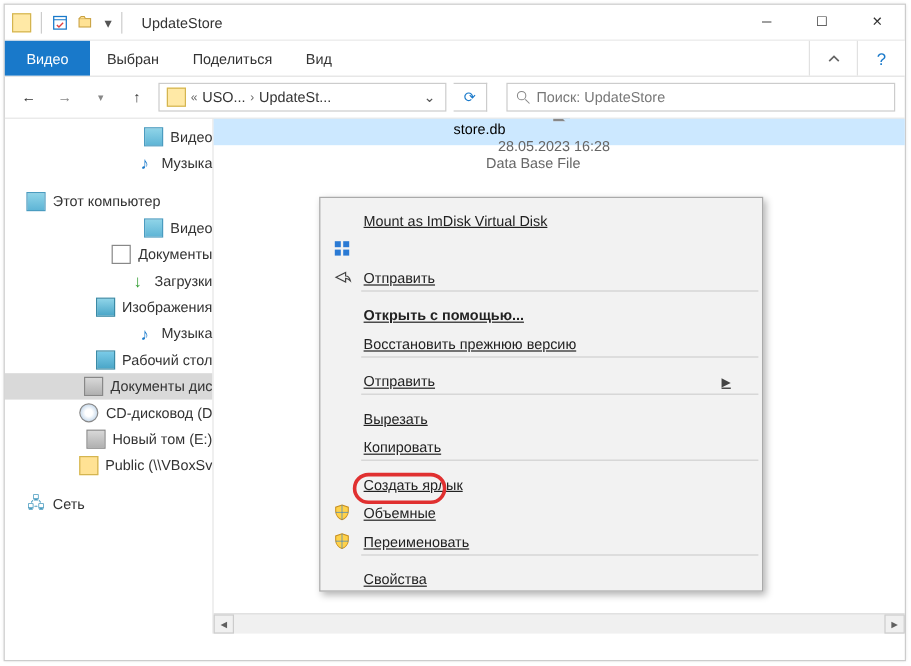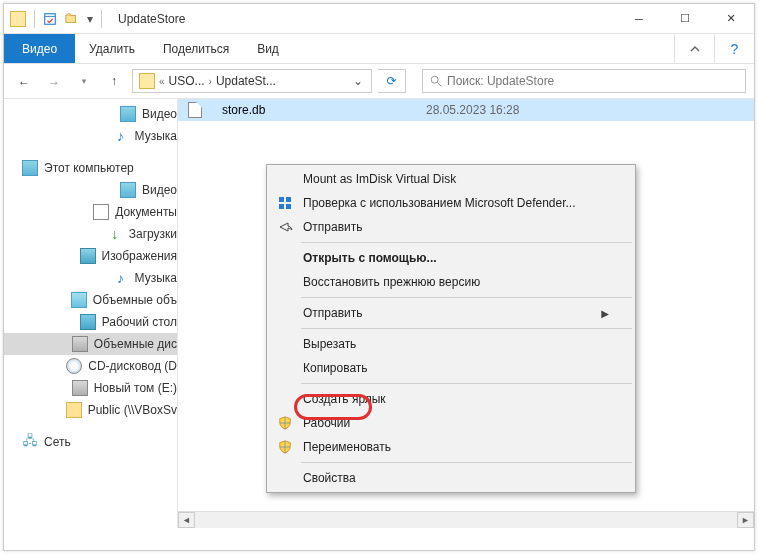--- a/index.html
+++ b/index.html
@@ -51,38 +51,38 @@
 .ic-folder { background: #ffe294; border: 1px solid #d4b550; }
 .ic-net { color: #4a9cc0; font-size: 13px; }
 
 .content { flex: 1; position: relative; }
 .cols { height: 28px; border-bottom: 1px solid #eee; display: flex; align-items: center; color: #444; }
 .col { padding-left: 14px; border-right: 1px solid #f0f0f0; height: 100%; display: flex; align-items: center; }
 .col-name { flex: 0 0 230px; }
 .col-date { flex: 0 0 130px; }
 .col-type { flex: 0 0 120px; }
 .col-size { flex: 1; }
-.row { height: 22px; display: flex; align-items: center; background: #cce8ff; }
+.row { height: 22px; display: flex; align-items: center; background: #cce8ff; flex-direction: column; }
 .row .cell { padding-left: 14px; }
 .row-icon { width: 14px; height: 16px; background: #fff; border: 1px solid #888; margin-left: 10px; margin-right: 6px; position: relative; }
 .row-icon:before { content:""; position:absolute; right:-1px; top:-1px; border:3px solid transparent; border-top-color:#cce8ff; border-right-color:#cce8ff; }
 .row-name { width: 204px; }
 .row-date { width: 130px; color: #666; }
 .row-type { width: 150px; color: #666; }
 .scroll-bot { position: absolute; bottom: 0; left: 0; right: 0; height: 17px; background: #f0f0f0; border-top: 1px solid #ddd; display: flex; }
 .sb-left, .sb-right { width: 17px; height: 100%; display: flex; align-items: center; justify-content: center; color: #606060; font-size: 9px; border: 1px solid #ccc; background: #f0f0f0; }
 .sb-right { margin-left: auto; }
 
 .status { height: 24px; border-top: 1px solid #e5e5e5; display: flex; align-items: center; padding: 0 10px; gap: 16px; color: #333; }
 .status .views { margin-left: auto; display: flex; gap: 2px; }
 .status .vbtn { width: 22px; height: 18px; border: 1px solid #ccc; display: inline-flex; align-items: center; justify-content: center; color: #555; }
 .status .vbtn.active { background: #cde8ff; border-color: #8cc; }
 
 .ctxmenu { position: absolute; left: 262px; top: 160px; width: 370px; background: #f2f2f2; border: 1px solid #aaa; box-shadow: 2px 3px 6px rgba(0,0,0,.3); padding: 2px; }
-.mitem { height: 24px; display: flex; align-items: center; padding: 0 24px 0 34px; position: relative; color: #222; }
+.mitem { height: 24px; display: flex; align-items: flex-end; padding: 0 24px 0 34px; position: relative; color: #222; text-decoration: underline; }
 .mitem.bold { font-weight: 600; }
 .mitem .micon { position: absolute; left: 8px; width: 16px; height: 16px; display: flex; align-items: center; justify-content: center; }
 .mitem .arrow { margin-left: auto; color: #444; font-size: 10px; }
 .msep { height: 1px; background: #d0d0d0; margin: 3px 1px 3px 32px; }
 .shield { width: 14px; height: 14px; }
 .ring { position: absolute; left: 290px; top: 390px; width: 78px; height: 26px; border: 3px solid #e03030; border-radius: 13px; pointer-events: none; }
 </style>
 </head>
 <body>
 
@@ -109,21 +109,21 @@
     <span class="tb-title">UpdateStore</span>
     <div class="win-ctrl">
       <div>─</div>
       <div>☐</div>
       <div>✕</div>
     </div>
   </div>
 
   <div class="ribbon">
     <div class="file-tab">Видео</div>
-    <div class="rib-tab">Удалить</div>
+    <div class="rib-tab">Выбран</div>
     <div class="rib-tab">Поделиться</div>
     <div class="rib-tab">Вид</div>
     <div class="rib-expand">
         <svg width="12" height="12" viewBox="0 0 12 12">
           <path d="M2 8l4-4 4 4" fill="none" stroke="#666" stroke-width="1.4"></path>
         </svg>
       </div>
     <div class="rib-help" style="color:#1979ca;font-size:14px;">?</div>
   </div>
 
@@ -179,30 +179,26 @@
         </div>
       <div class="tree-item indent">
           <span class="ti-icon ic-img"></span>
           <span>Изображения</span>
         </div>
       <div class="tree-item indent">
           <span class="ti-icon ic-note">♪</span>
           <span>Музыка</span>
         </div>
       <div class="tree-item indent">
-          <span class="ti-icon ic-cube"></span>
-          <span>Объемные объ</span>
-        </div>
-      <div class="tree-item indent">
           <span class="ti-icon ic-desk"></span>
           <span>Рабочий стол</span>
         </div>
       <div class="tree-item indent sel">
           <span class="ti-icon ic-drive"></span>
-          <span>Объемные дис</span>
+          <span>Документы дис</span>
         </div>
       <div class="tree-item indent">
           <span class="ti-icon ic-cd"></span>
           <span>CD-дисковод (D</span>
         </div>
       <div class="tree-item indent">
           <span class="ti-icon ic-drive"></span>
           <span>Новый том (E:)</span>
         </div>
       <div class="tree-item indent">
@@ -214,20 +210,21 @@
           <span class="ti-icon ic-net">🖧</span>
           <span>Сеть</span>
         </div>
     </div>
 
     <div class="content">
       <div class="row">
         <span class="row-icon"></span>
         <span class="cell row-name">store.db</span>
         <span class="cell row-date">28.05.2023 16:28</span>
+        <span class="cell row-type">Data Base File</span>
       </div>
       <div class="scroll-bot">
         <div class="sb-left">◄</div>
         <div class="sb-right">►</div>
       </div>
     </div>
   </div>
 
 
   <div class="ctxmenu">
@@ -236,21 +233,20 @@
       </div>
     <div class="mitem">
         <span class="micon">
           <svg viewBox="0 0 16 16">
             <rect x="2" y="2" width="5" height="5" fill="#2a7ad4"></rect>
             <rect x="9" y="2" width="5" height="5" fill="#2a7ad4"></rect>
             <rect x="2" y="9" width="5" height="5" fill="#2a7ad4"></rect>
             <rect x="9" y="9" width="5" height="5" fill="#2a7ad4"></rect>
           </svg>
         </span>
-        <span>Проверка с использованием Microsoft Defender...</span>
       </div>
     <div class="mitem">
         <span class="micon">
           <svg viewBox="0 0 16 16">
             <path d="M3 8l8-4v3c3 0 4 4 4 4s-2-2-4-2v3z" fill="none" stroke="#444"></path>
           </svg>
         </span>
         <span>Отправить</span>
       </div>
     <div class="msep"></div>
@@ -277,21 +273,21 @@
         <span>Создать ярлык</span>
       </div>
     <div class="mitem">
         <span class="micon">
           <svg class="shield" viewBox="0 0 16 16">
             <path d="M8 1l6 2v4c0 4-3 7-6 8-3-1-6-4-6-8V3z" fill="#ffd24a" stroke="#c89020"></path>
             <path d="M8 1v14" stroke="#2a7ad4" stroke-width=".6"></path>
             <path d="M2 8h12" stroke="#2a7ad4" stroke-width=".6"></path>
           </svg>
         </span>
-        <span>Рабочий</span>
+        <span>Объемные</span>
       </div>
     <div class="mitem">
         <span class="micon">
           <svg class="shield" viewBox="0 0 16 16">
             <path d="M8 1l6 2v4c0 4-3 7-6 8-3-1-6-4-6-8V3z" fill="#ffd24a" stroke="#c89020"></path>
             <path d="M8 1v14" stroke="#2a7ad4" stroke-width=".6"></path>
             <path d="M2 8h12" stroke="#2a7ad4" stroke-width=".6"></path>
           </svg>
         </span>
         <span>Переименовать</span>

